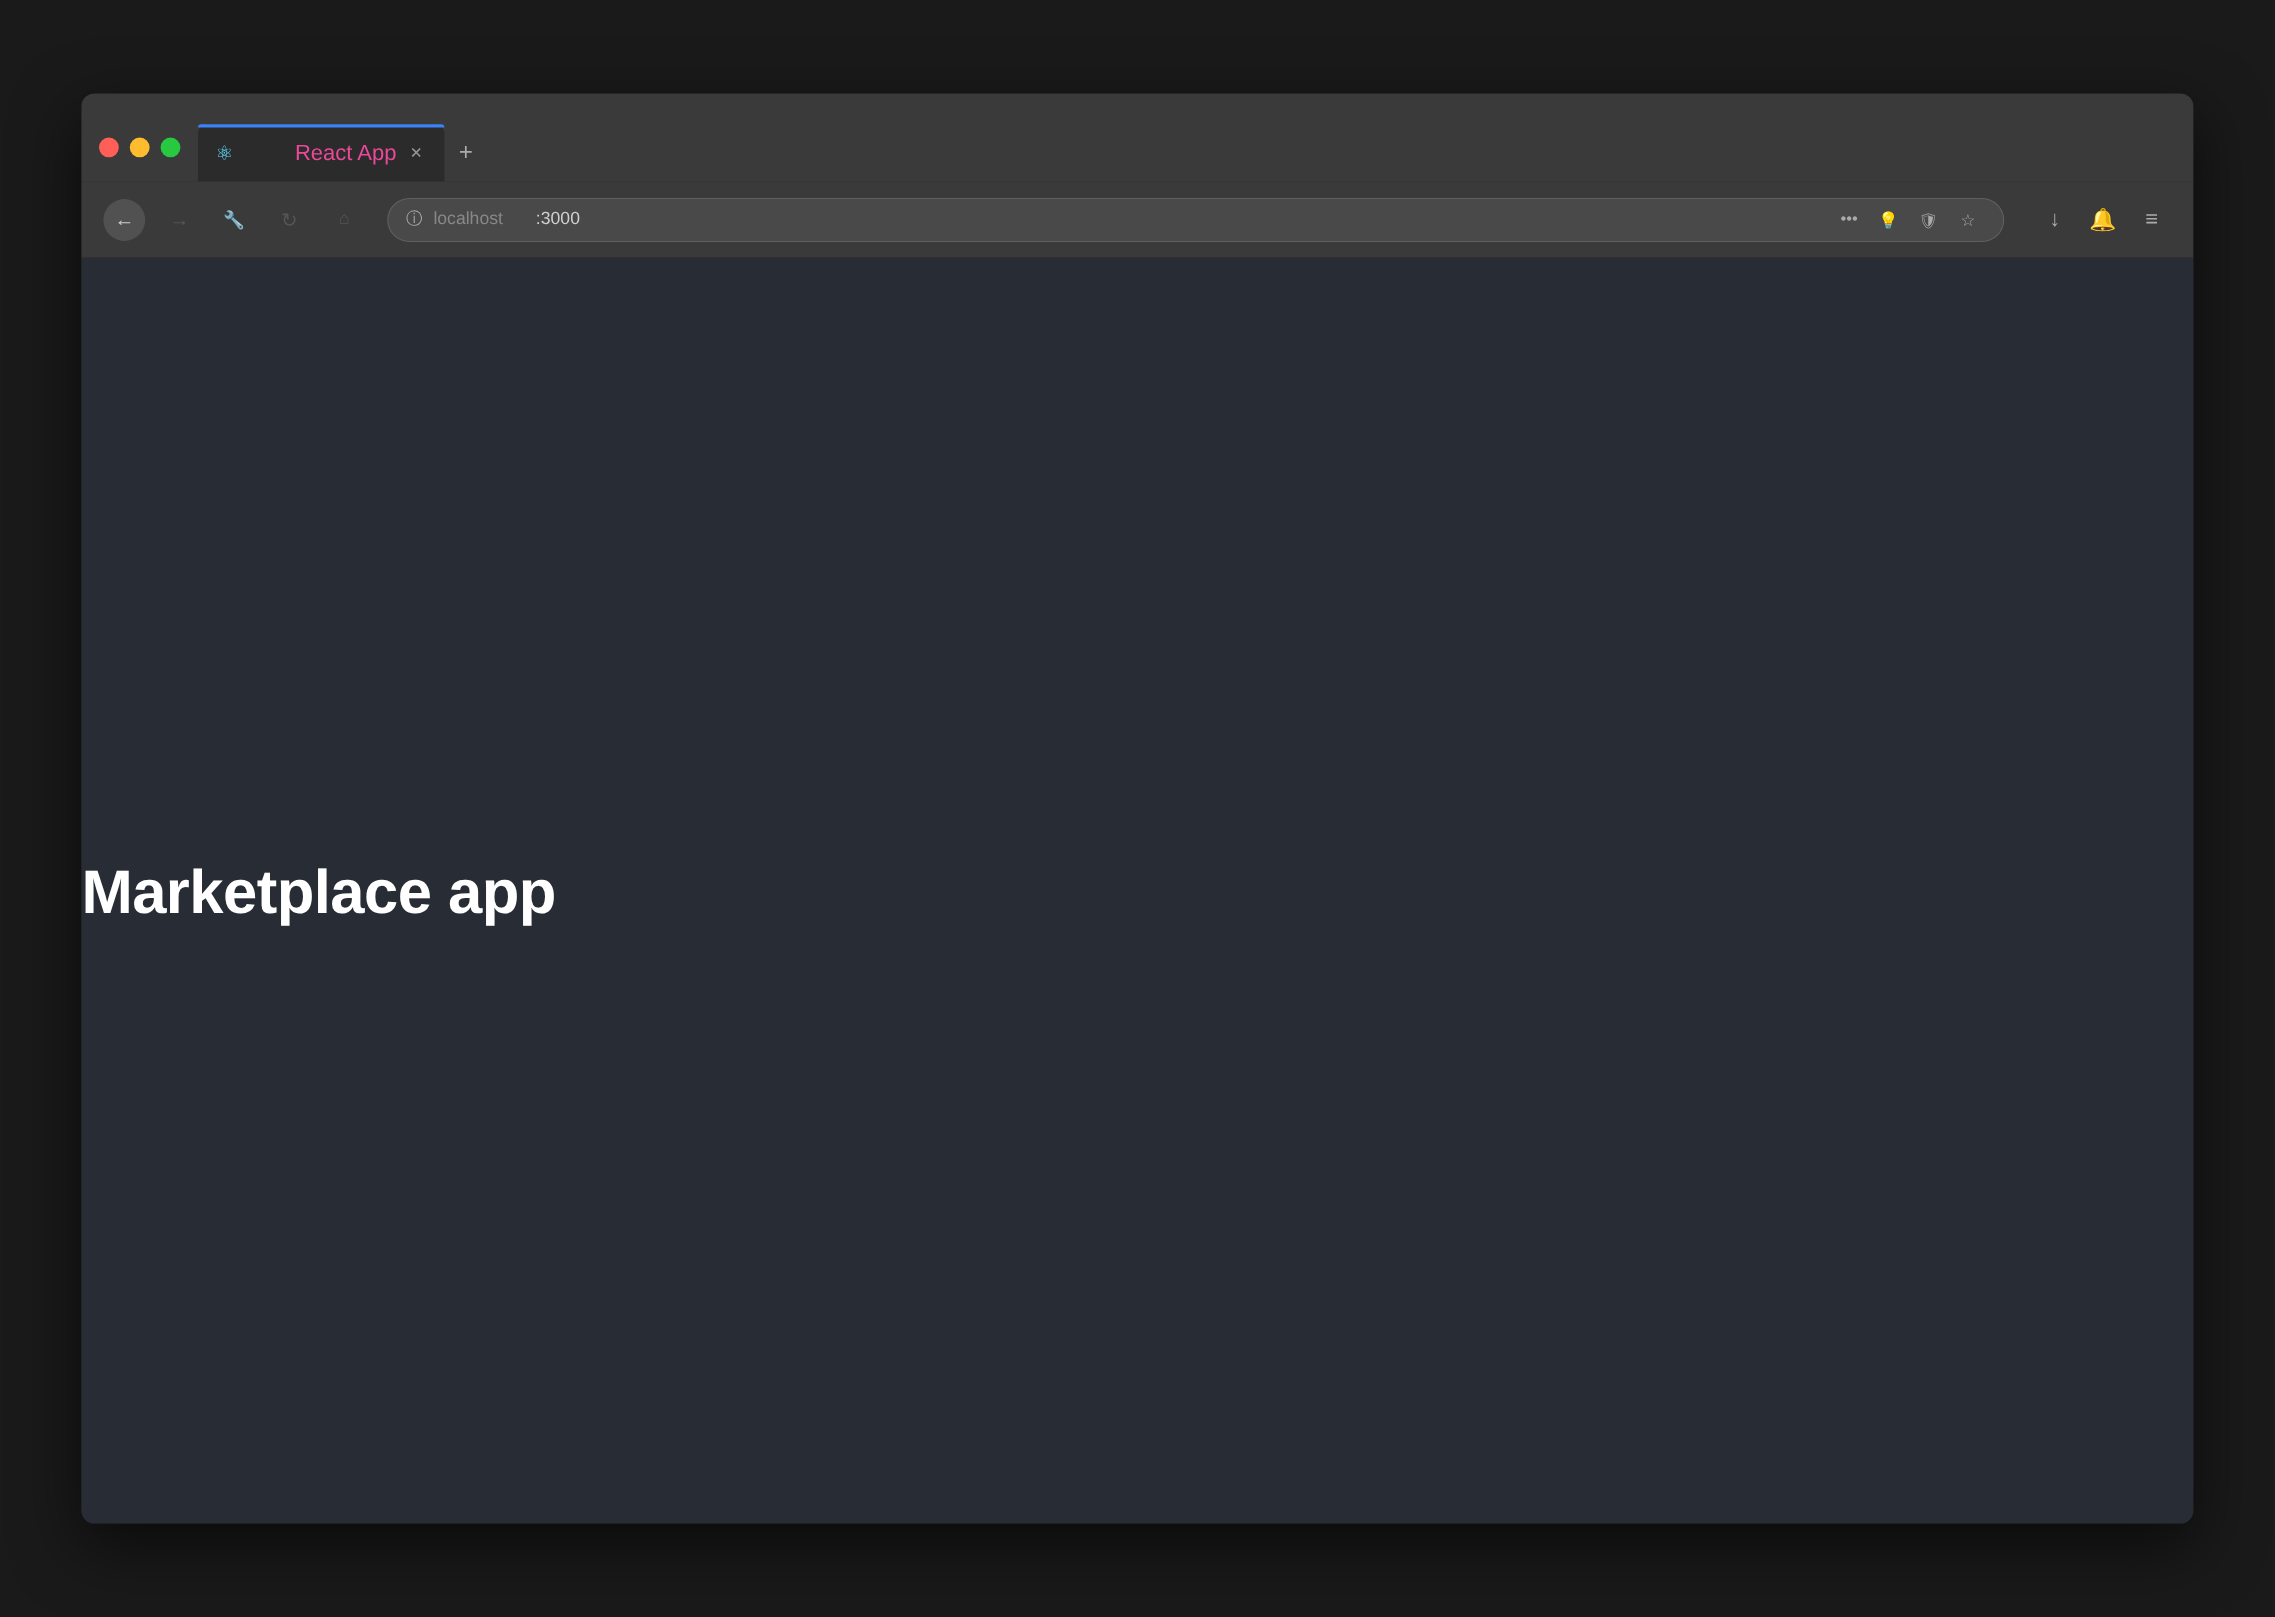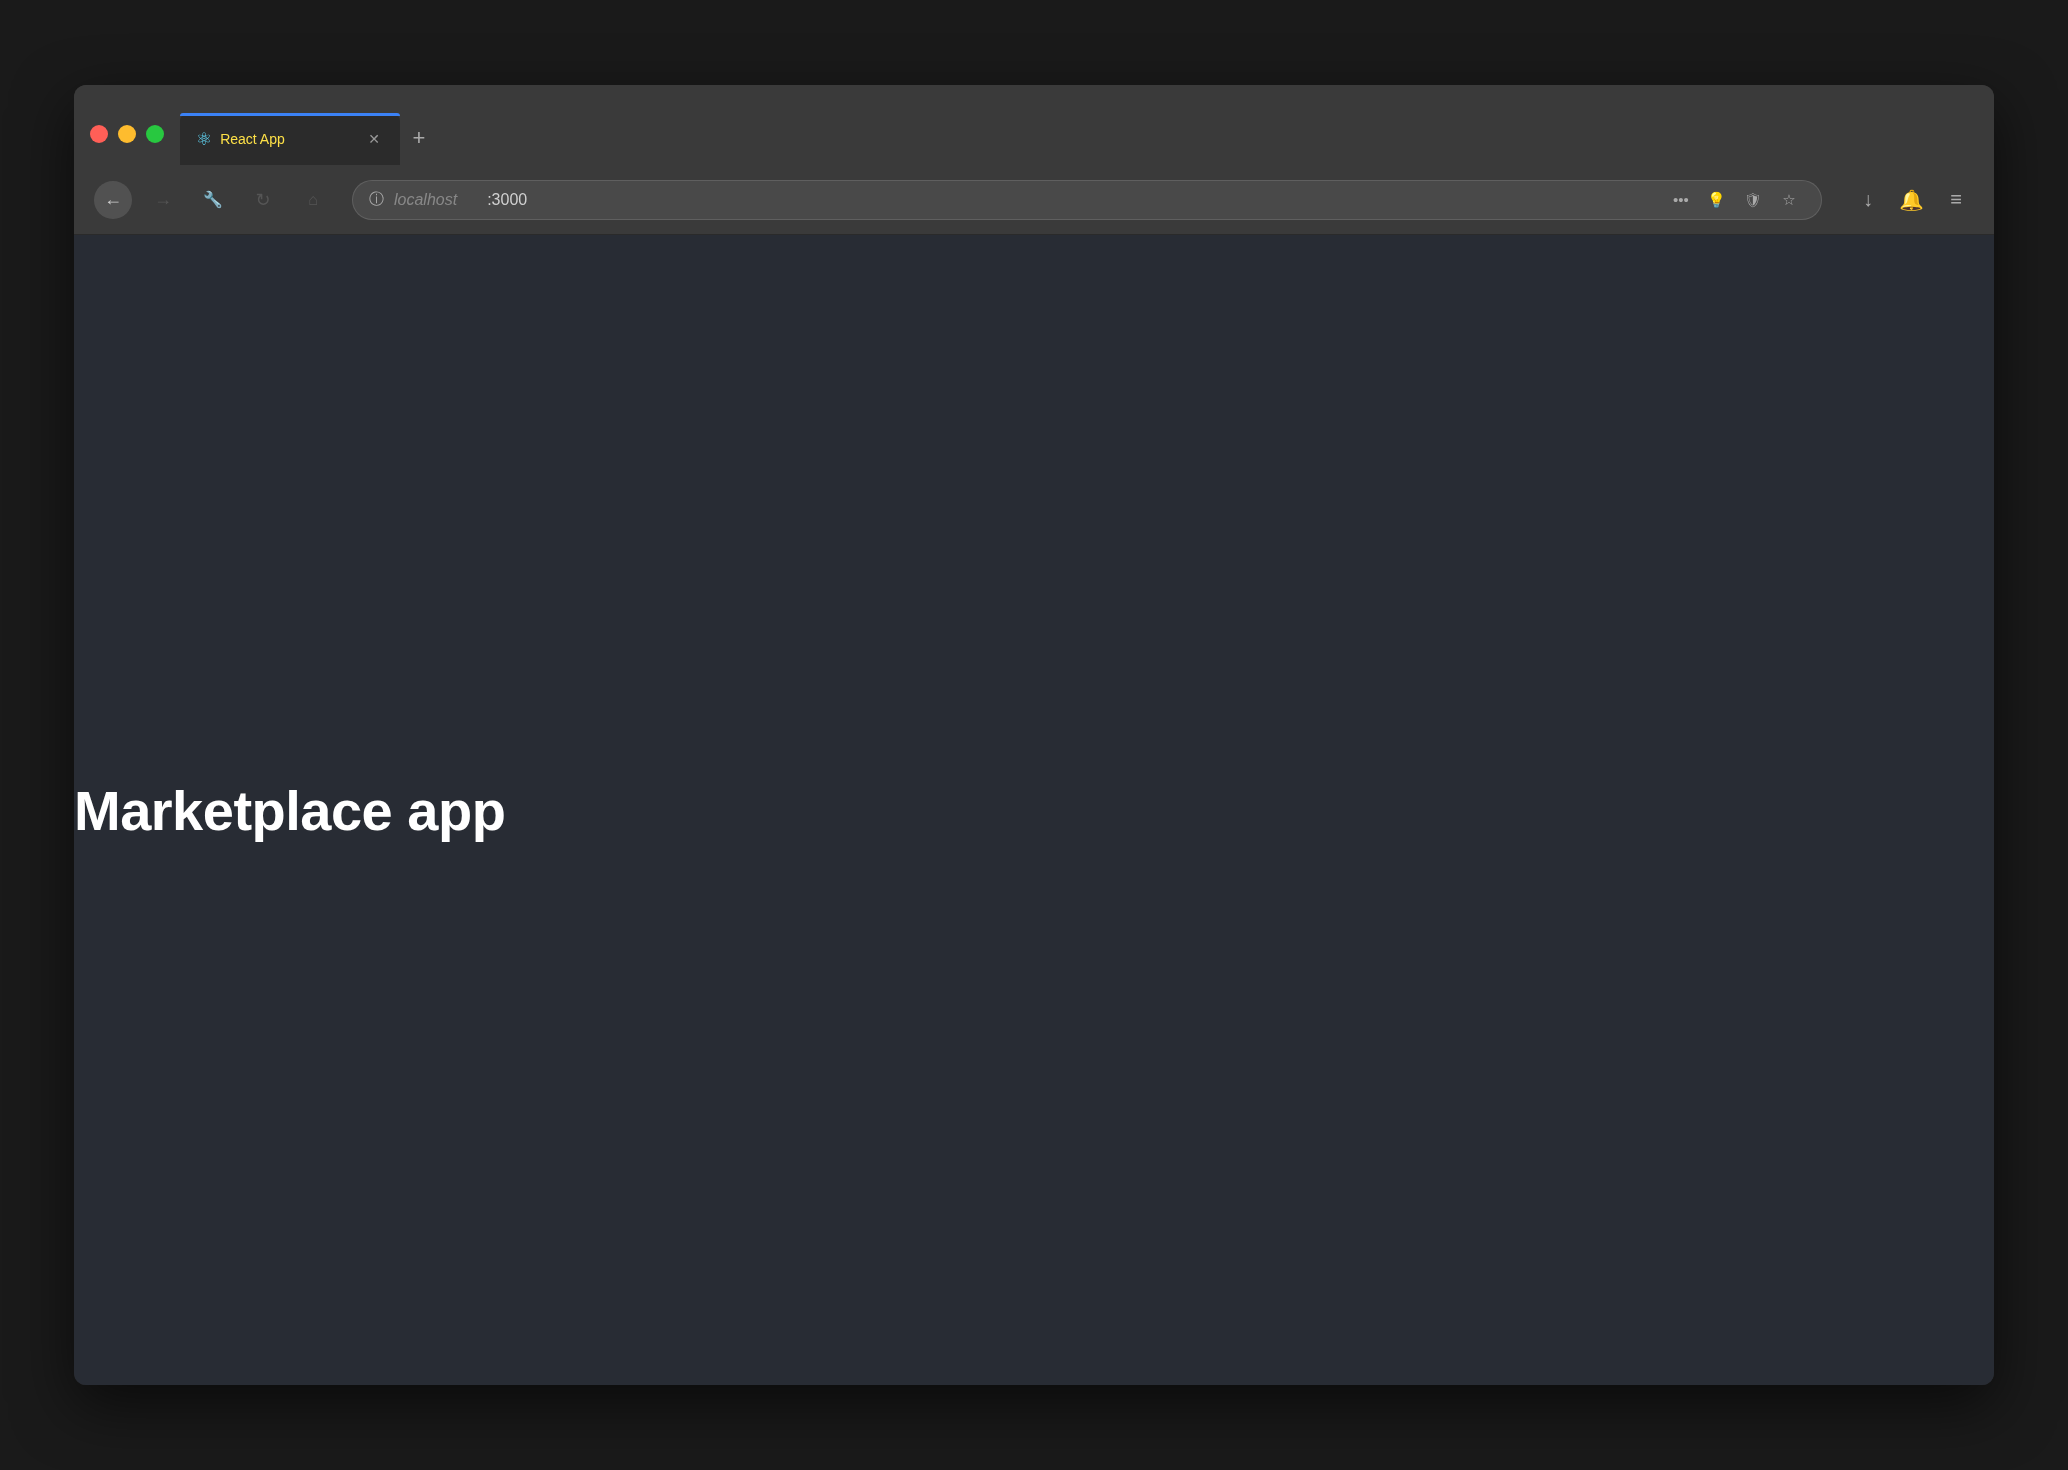--- a/index.html
+++ b/index.html
@@ -82,23 +82,24 @@
       background: #3b82f6;
       border-radius: 8px 8px 0 0;
     }
 
     .tab-react-icon {
       color: #61dafb;
       font-size: 18px;
     }
 
     .tab-title {
-      color: #fde047;
-      font-size: 14px;
+      color: #ec4899;
+      font-size: 20px;
       flex: 1;
+      margin-left: 48px;
     }
 
     .tab-close {
       color: #999;
       font-size: 14px;
       cursor: pointer;
       width: 20px;
       height: 20px;
       display: flex;
       align-items: center;
@@ -177,21 +178,20 @@
     }
 
     .address-url {
       color: #d0d0d0;
       font-size: 16px;
       flex: 1;
     }
 
     .address-url .protocol {
       color: #888;
-      font-style: italic;
     }
 
     .address-url .host {
       color: #d0d0d0;
       padding-left: 30px;
     }
 
     .address-actions {
       display: flex;
       align-items: center;

